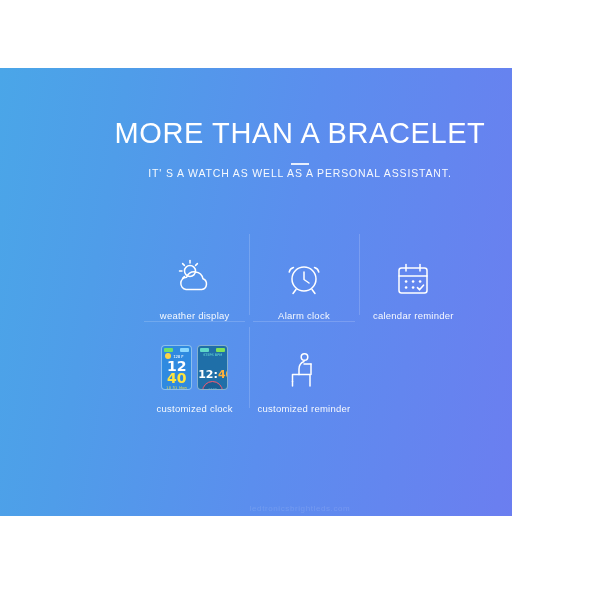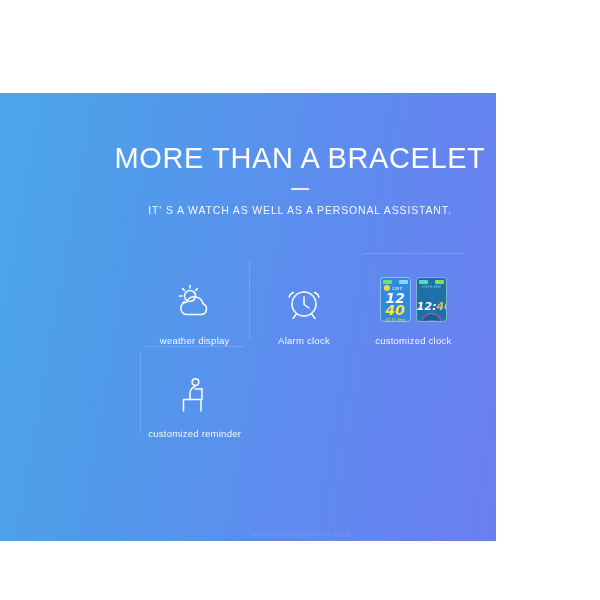--- a/index.html
+++ b/index.html
@@ -20,25 +20,26 @@
     position: relative;
     width: 600px;
     height: 600px;
     background: #ffffff;
   }
 
   
   #banner {
     position: absolute;
     left: 0;
-    top: 93px;
+    top: 68px;
     width: 496px;
     height: 448px;
     background: linear-gradient(100deg, #4aa6e8 0%, #4f9de9 22%, #5b8eee 55%, #6b7ef0 100%);
     overflow: hidden;
+    padding-left: 16px;
   }
 
   
   #heading-block {
     position: absolute;
     left: 0;
     top: 50px;
     width: 600px;
     text-align: center;
   }
@@ -50,21 +51,21 @@
     line-height: 1.1;
     white-space: nowrap;
   }
   #rule {
     width: 18px;
     height: 2px;
     background: rgba(255,255,255,0.85);
     margin: 13px auto 0 auto;
   }
   #subhead {
-    margin-top: 14px;
+    margin-top: 2px;
     color: rgba(255,255,255,0.94);
     font-size: 10.5px;
     letter-spacing: 0.85px;
     white-space: nowrap;
   }
 
   
   #grid {
     position: absolute;
     left: 140px;
@@ -115,21 +116,20 @@
     letter-spacing: 0.25px;
     white-space: nowrap;
   }
   svg { display: block; }
 
   
   .dials {
     display: flex;
     gap: 5px;
     align-items: flex-end;
-    font-style: italic;
   }
   .dial {
     width: 31px;
     height: 45px;
     border-radius: 4px;
     box-sizing: border-box;
     border: 1px solid rgba(255,255,255,0.45);
     overflow: hidden;
     position: relative;
   }
@@ -253,20 +253,39 @@
             <path d="M8.5 8.5 a6 6 0 0 0 -4.3 4.6"></path>
             <path d="M29.5 8.5 a6 6 0 0 1 4.3 4.6"></path>
             <path d="M11 30.5 l-3 4"></path>
             <path d="M27 30.5 l3 4"></path>
             <path d="M19 13 v7.5 l5 3.5"></path>
           </svg>
         </div>
         <div class="cell-label">Alarm clock</div>
       </div>
 
+      <div class="cell v-line">
+        <div class="icon-wrap">
+          <svg width="36" height="36" viewBox="0 0 36 36" fill="none" stroke="#ffffff" stroke-width="1.5" stroke-linecap="round" stroke-linejoin="round">
+            <rect x="4" y="7" width="28" height="25" rx="2.5"></rect>
+            <line x1="4" y1="15" x2="32" y2="15"></line>
+            <line x1="11" y1="3.5" x2="11" y2="10"></line>
+            <line x1="25" y1="3.5" x2="25" y2="10"></line>
+            <g stroke-width="2.4">
+              <line x1="11" y1="20.5" x2="11.2" y2="20.5"></line>
+              <line x1="18" y1="20.5" x2="18.2" y2="20.5"></line>
+              <line x1="25" y1="20.5" x2="25.2" y2="20.5"></line>
+              <line x1="11" y1="26.5" x2="11.2" y2="26.5"></line>
+              <line x1="18" y1="26.5" x2="18.2" y2="26.5"></line>
+            </g>
+            <path d="M22.5 26.6 l2 2.2 l4 -4.6" stroke-width="1.6"></path>
+          </svg>
+        </div>
+        <div class="cell-label">calendar reminder</div>
+      </div>
 
       <div class="cell h-line">
         <div class="icon-wrap">
           <div class="dials">
 
             <div class="dial dial-a">
               <div class="topbar">
                 <span class="chip"></span>
                 <span class="chip alt"></span>
               </div>

